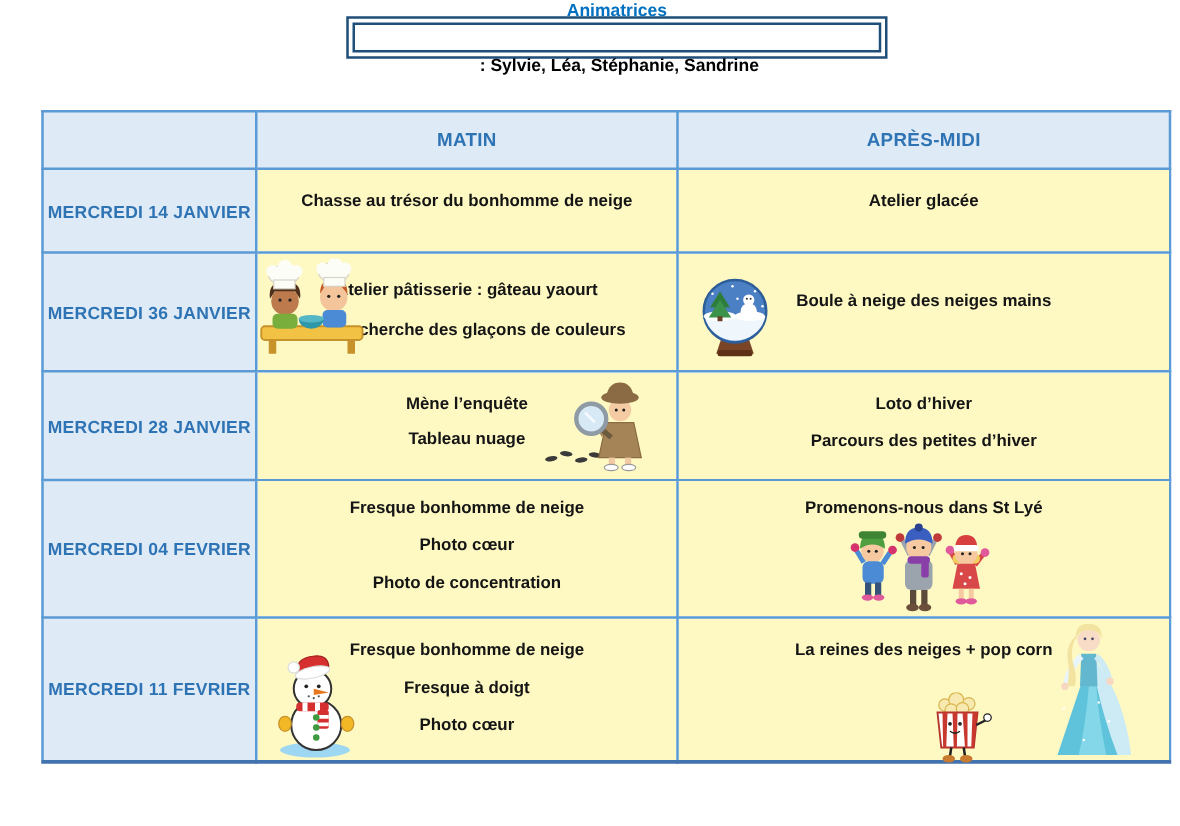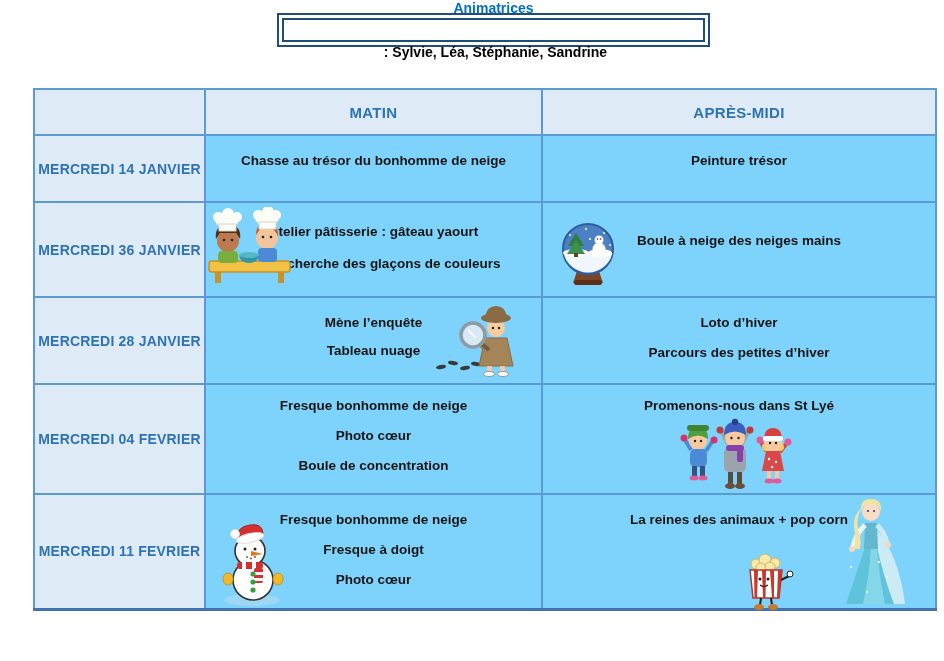--- a/index.html
+++ b/index.html
@@ -36,21 +36,21 @@
   tr.r5{height:115px;}
   td.datecol{
     background:#DEEAF6;color:#2E74B5;font-weight:bold;font-size:14px;
     text-align:center;vertical-align:middle;letter-spacing:.2px;
   }
   tr.head td{
     background:#DEEAF6;color:#2E74B5;font-weight:bold;font-size:15px;
     text-align:center;vertical-align:middle;letter-spacing:.3px;
   }
   td.content{
-    background:#7dd3fc;vertical-align:top;text-align:center;position:relative;
+    background:#fef9c3;vertical-align:top;text-align:center;position:relative;
     font-weight:bold;font-size:13.5px;color:#151515;
   }
   .line{margin:0 0 12px;line-height:18px;}
   .pt12{padding-top:12px;} .pt16{padding-top:16px;} .pt20{padding-top:20px;}
   tr.r2 .line{margin-bottom:14px;}
   .img{position:absolute;display:block;line-height:0;}
 </style>
 </head>
 <body>
 
@@ -73,21 +73,21 @@
   </tr>
 
   <tr class="r1">
     <td class="datecol">
           <div>MERCREDI 14 JANVIER</div>
         </td>
     <td class="content pt16">
       <div class="line">Chasse au trésor du bonhomme de neige</div>
     </td>
     <td class="content pt16">
-      <div class="line">Peinture trésor</div>
+      <div class="line">Atelier glacée</div>
     </td>
   </tr>
 
   <tr class="r2">
     <td class="datecol">
           <div>MERCREDI 36 JANVIER</div>
         </td>
     <td class="content pt20">
       <span class="img" style="left:0px;top:4px">
         <svg width="87" height="80" viewBox="0 0 87 80">
@@ -186,21 +186,21 @@
     </td>
   </tr>
 
   <tr class="r4">
     <td class="datecol">
           <div>MERCREDI 04 FEVRIER</div>
         </td>
     <td class="content pt12">
       <div class="line">Fresque bonhomme de neige</div>
       <div class="line">Photo cœur</div>
-      <div class="line">Boule de concentration</div>
+      <div class="line">Photo de concentration</div>
     </td>
     <td class="content pt12">
       <div class="line">Promenons-nous dans St Lyé</div>
       <span class="img" style="left:132px;top:33px">
         <svg width="120" height="75" viewBox="0 0 120 75">
           <g>
             <line x1="10" y1="22" x2="16" y2="32" stroke="#4B8BD5" stroke-width="4"></line>
                 <circle cx="9" cy="20" r="3.5" fill="#D6336C"></circle>
             <line x1="37" y1="24" x2="31" y2="33" stroke="#4B8BD5" stroke-width="4"></line>
                 <circle cx="39" cy="22" r="3.5" fill="#D6336C"></circle>
@@ -289,21 +289,21 @@
           <circle cx="37" cy="52" r="2.6" fill="#3E9A3E"></circle>
               <circle cx="37" cy="60" r="2.6" fill="#3E9A3E"></circle>
               <circle cx="37" cy="68" r="2.6" fill="#3E9A3E"></circle>
         </svg>
       </span>
       <div class="line">Fresque bonhomme de neige</div>
       <div class="line">Fresque à doigt</div>
       <div class="line">Photo cœur</div>
     </td>
     <td class="content pt16">
-      <div class="line">La reines des animaux + pop corn</div>
+      <div class="line">La reines des neiges + pop corn</div>
       <span class="img" style="left:196px;top:59px">
         <svg width="57" height="57" viewBox="0 0 57 57">
           <g fill="#F7E9B0" stroke="#D9B64E" stroke-width="1">
             <circle cx="17" cy="10" r="5"></circle>
                 <circle cx="26" cy="6" r="6"></circle>
                 <circle cx="36" cy="9" r="5"></circle>
                 <circle cx="22" cy="14" r="5"></circle>
                 <circle cx="31" cy="13" r="5"></circle>
           </g>
           <path d="M11 16 L43 16 L40 44 L14 44 Z" fill="#fff" stroke="#B5352C" stroke-width="1.5"></path>

